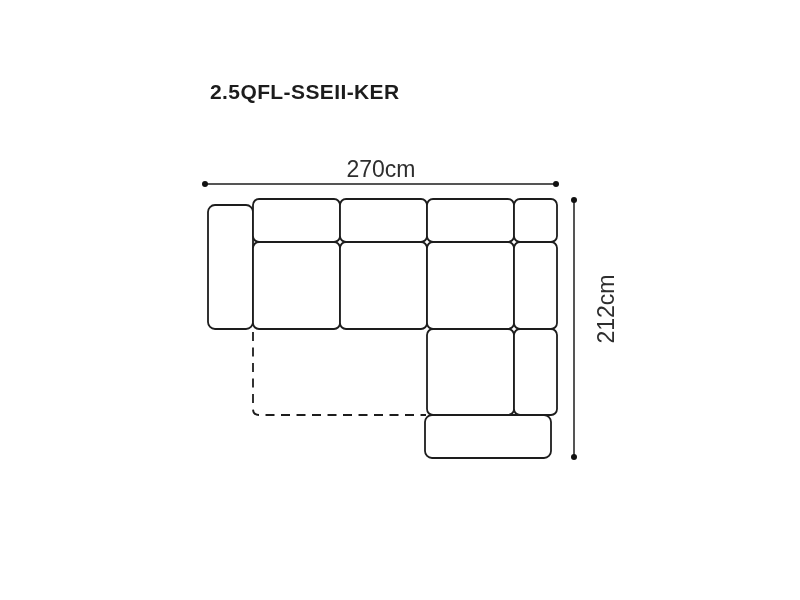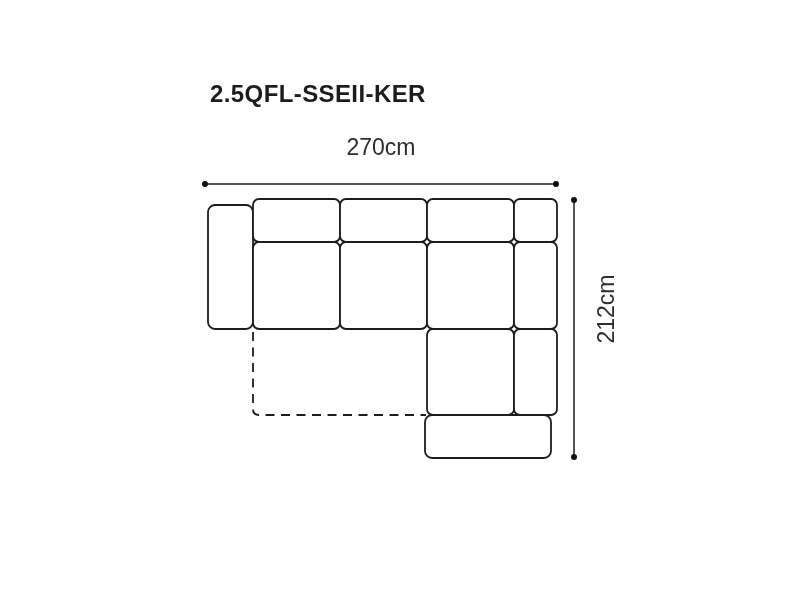--- a/index.html
+++ b/index.html
@@ -12,30 +12,30 @@
     position: relative;
     width: 800px;
     height: 600px;
     background: #ffffff;
     overflow: hidden;
   }
   .product-title {
     position: absolute;
     left: 210px;
     top: 80px;
-    font-size: 24px;
+    font-size: 21px;
     font-weight: bold;
     letter-spacing: 0.4px;
     color: #1c1c1c;
     white-space: nowrap;
   }
   .width-dim-label {
     position: absolute;
     left: 205px;
-    top: 134px;
+    top: 156px;
     width: 352px;
     text-align: center;
     font-size: 23px;
     font-weight: normal;
     color: #2e2e2e;
   }
   svg.diagram {
     position: absolute;
     left: 0;
     top: 0;

